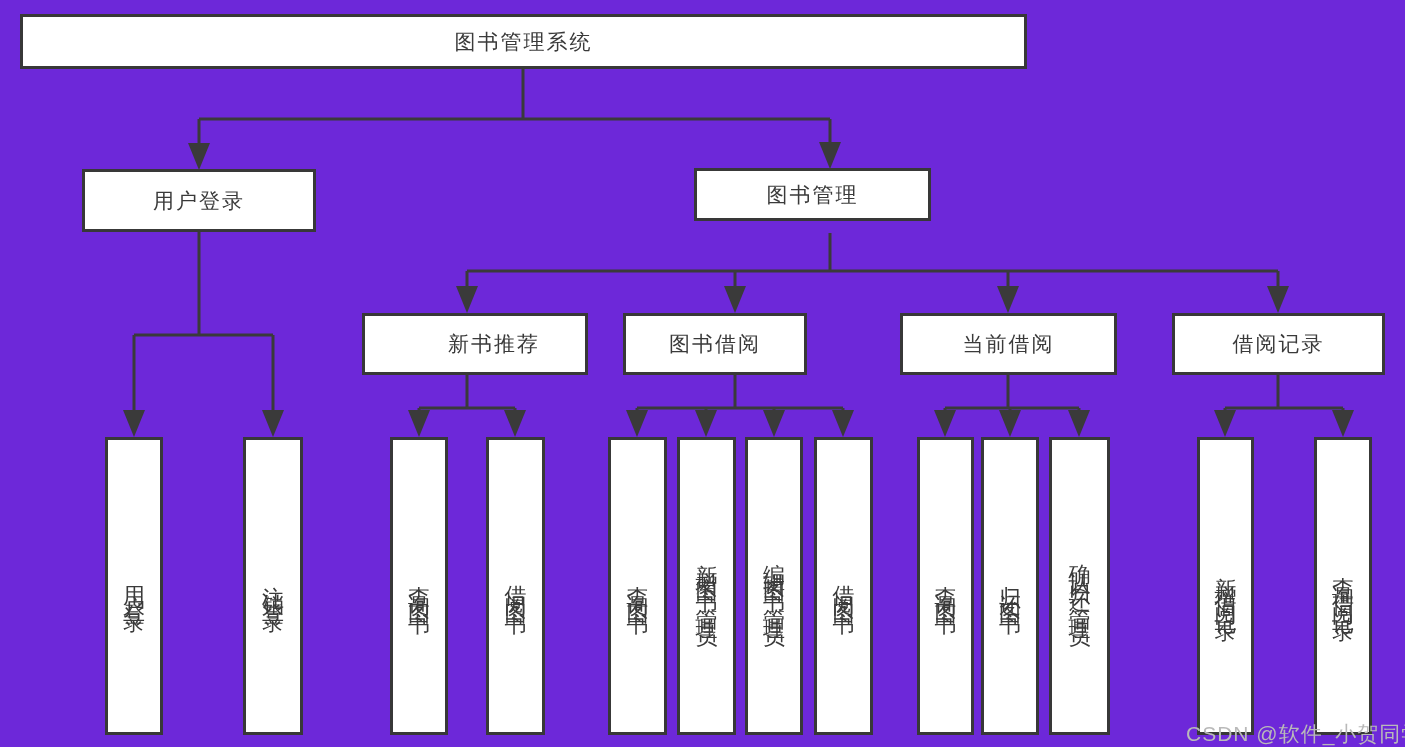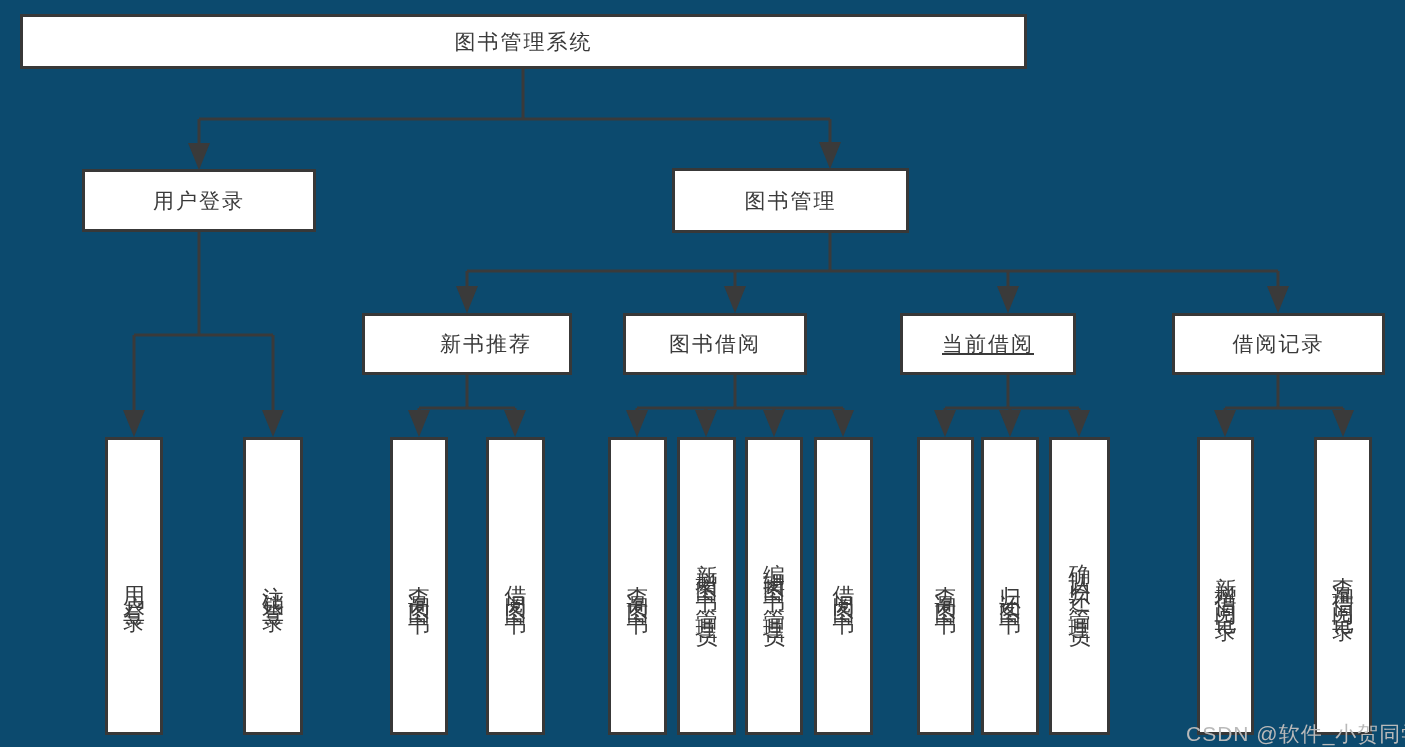--- a/index.html
+++ b/index.html
@@ -5,21 +5,21 @@
   html, body {
     margin: 0;
     padding: 0;
     background: #ffffff;
     font-family: "Liberation Sans", "DejaVu Sans", sans-serif;
   }
   #stage {
     position: relative;
     width: 1405px;
     height: 747px;
-    background: #0c4a6e;
+    background: #6d28d9;
     overflow: hidden;
   }
   #connectors {
     position: absolute;
     left: 0; top: 0;
     width: 1405px;
     height: 747px;
     z-index: 1;
   }
   .node {
@@ -42,26 +42,26 @@
     font-size: 22px;
     letter-spacing: 9px;
     line-height: 1;
     color: #3a3a3a;
     white-space: nowrap;
   }
   
   .n-root   { left: 20px;   top: 14px;  width: 1007px; height: 55px; }
   
   .n-login  { left: 82px;   top: 169px; width: 234px;  height: 63px; }
-  .n-mgmt   { left: 672px;  top: 168px; width: 237px;  height: 65px; }
+  .n-mgmt   { left: 694px;  top: 168px; width: 237px;  height: 53px; }
   
   .n-l3     { top: 313px; height: 62px; }
-  .n-newrec { left: 362px;  width: 210px; padding-left: 38px; }
+  .n-newrec { left: 362px;  width: 226px; padding-left: 38px; }
   .n-borrow { left: 623px;  width: 184px; }
-  .n-curr   { left: 900px;  width: 176px; text-decoration: underline; }
+  .n-curr   { left: 900px;  width: 217px; }
   .n-record { left: 1172px; width: 213px; }
   
   .leaf     { top: 437px; height: 298px; }
   .lf-1  { left: 105px;  width: 58px; }
   .lf-2  { left: 243px;  width: 60px; }
   .lf-3  { left: 390px;  width: 58px; }
   .lf-4  { left: 486px;  width: 59px; }
   .lf-5  { left: 608px;  width: 59px; }
   .lf-6  { left: 677px;  width: 59px; }
   .lf-7  { left: 745px;  width: 58px; }

